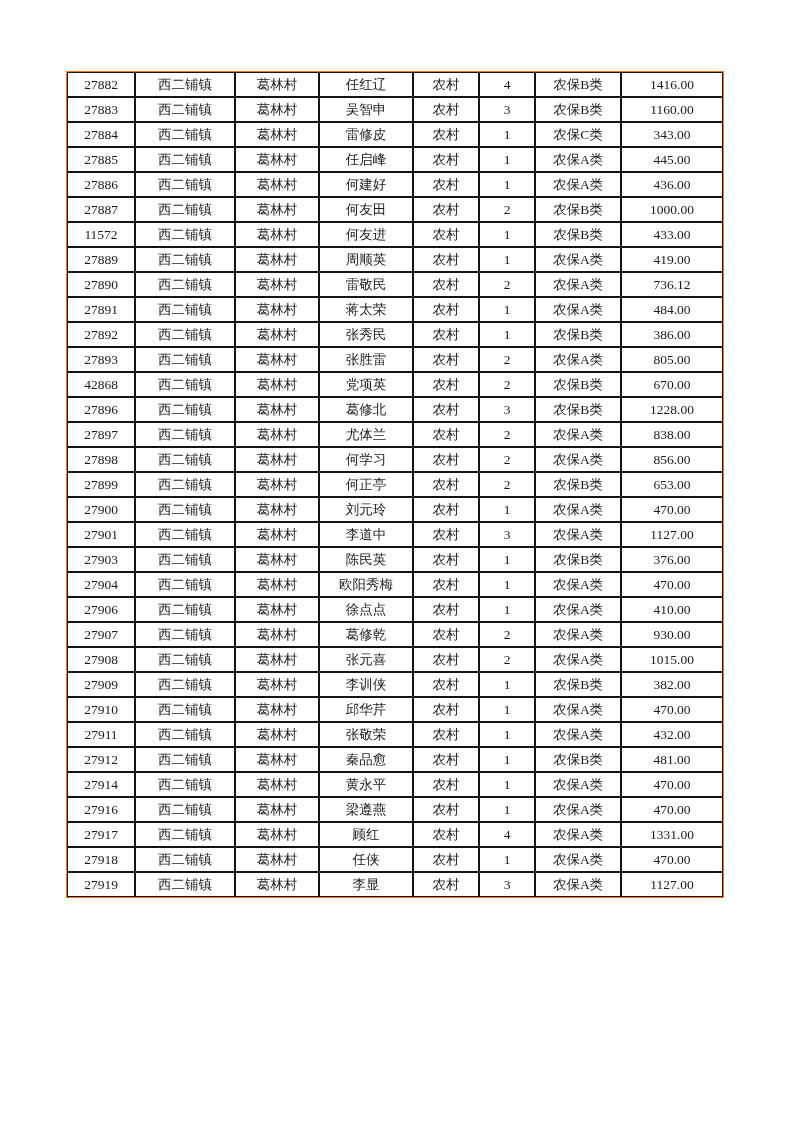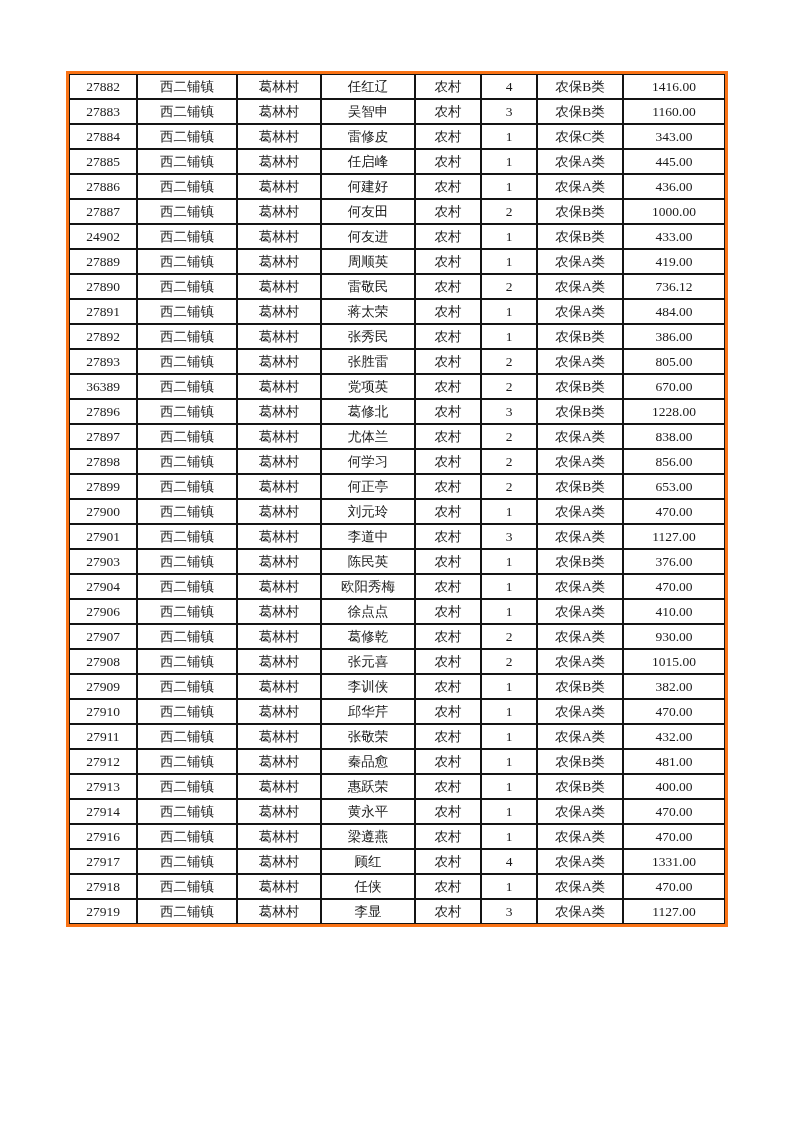--- a/index.html
+++ b/index.html
@@ -15,21 +15,21 @@
     color: #1a1a1a;
   }
   table.roster {
     position: absolute;
     left: 66px;
     top: 71px;
     width: 656px;
     border-collapse: separate;
     border-spacing: 0;
     table-layout: fixed;
-    border: 3px solid #f97316;
+    border: 1px solid #f97316;
     font-size: 13.5px;
   }
   table.roster td {
     border: 1px solid #141414;
     height: 23px;
     padding: 0 2px;
     text-align: center;
     vertical-align: middle;
     white-space: nowrap;
     overflow: hidden;
@@ -112,21 +112,21 @@
     <td>27887</td>
     <td>西二铺镇</td>
     <td>葛林村</td>
     <td>何友田</td>
     <td>农村</td>
     <td>2</td>
     <td>农保B类</td>
     <td>1000.00</td>
   </tr>
       <tr>
-    <td>24902</td>
+    <td>11572</td>
     <td>西二铺镇</td>
     <td>葛林村</td>
     <td>何友进</td>
     <td>农村</td>
     <td>1</td>
     <td>农保B类</td>
     <td>433.00</td>
   </tr>
       <tr>
     <td>27889</td>
@@ -172,21 +172,21 @@
     <td>27893</td>
     <td>西二铺镇</td>
     <td>葛林村</td>
     <td>张胜雷</td>
     <td>农村</td>
     <td>2</td>
     <td>农保A类</td>
     <td>805.00</td>
   </tr>
       <tr>
-    <td>36389</td>
+    <td>42868</td>
     <td>西二铺镇</td>
     <td>葛林村</td>
     <td>党项英</td>
     <td>农村</td>
     <td>2</td>
     <td>农保B类</td>
     <td>670.00</td>
   </tr>
       <tr>
     <td>27896</td>
@@ -330,30 +330,20 @@
   </tr>
       <tr>
     <td>27912</td>
     <td>西二铺镇</td>
     <td>葛林村</td>
     <td>秦品愈</td>
     <td>农村</td>
     <td>1</td>
     <td>农保B类</td>
     <td>481.00</td>
-  </tr>
-      <tr>
-    <td>27913</td>
-    <td>西二铺镇</td>
-    <td>葛林村</td>
-    <td>惠跃荣</td>
-    <td>农村</td>
-    <td>1</td>
-    <td>农保B类</td>
-    <td>400.00</td>
   </tr>
       <tr>
     <td>27914</td>
     <td>西二铺镇</td>
     <td>葛林村</td>
     <td>黄永平</td>
     <td>农村</td>
     <td>1</td>
     <td>农保A类</td>
     <td>470.00</td>

